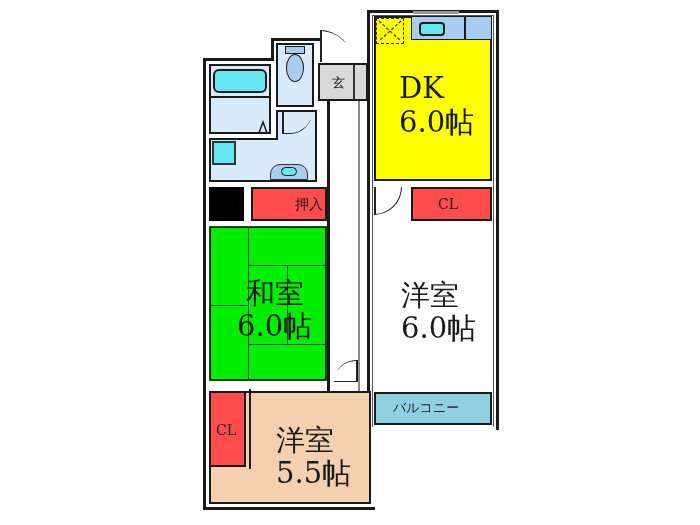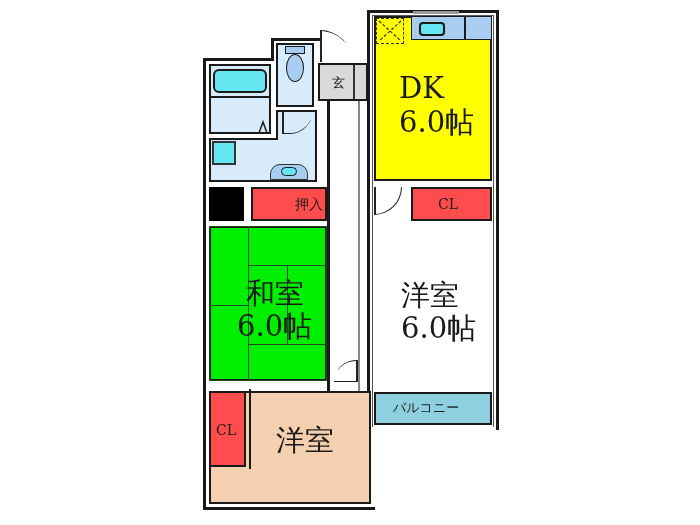--- a/index.html
+++ b/index.html
@@ -92,16 +92,17 @@
 
   <div class="abs" style="left:374px;top:392px;width:118px;height:33px;background:#8ecfe0;border:2px solid #1a1a1a;"></div>
   <span class="label tiny" style="left:393px;top:401px;">バルコニー</span>
 
   <div class="abs" style="left:209px;top:391px;width:37px;height:76px;background:#ff4d4d;border:2px solid #1a1a1a;z-index:2;"></div>
   <span class="label small" style="left:216px;top:423px;z-index:3;">CL</span>
 
   <div class="abs" style="left:209px;top:391px;width:162px;height:113px;background:#f5d0b0;border:2px solid #1a1a1a;"></div>
   <div class="abs" style="left:249px;top:389px;width:2px;height:80px;background:#1a1a1a;z-index:2;"></div>
   <span class="label big" style="left:276px;top:425px;">洋室</span>
+  <span class="label big" style="left:276px;top:458px;">5.5帖</span>
 
   <div class="abs" style="left:327px;top:101px;width:3px;height:290px;background:#1a1a1a;"></div>
   <div class="abs" style="left:358px;top:101px;width:2px;height:290px;background:#888;"></div>
 </div>
 
 </body></html>

